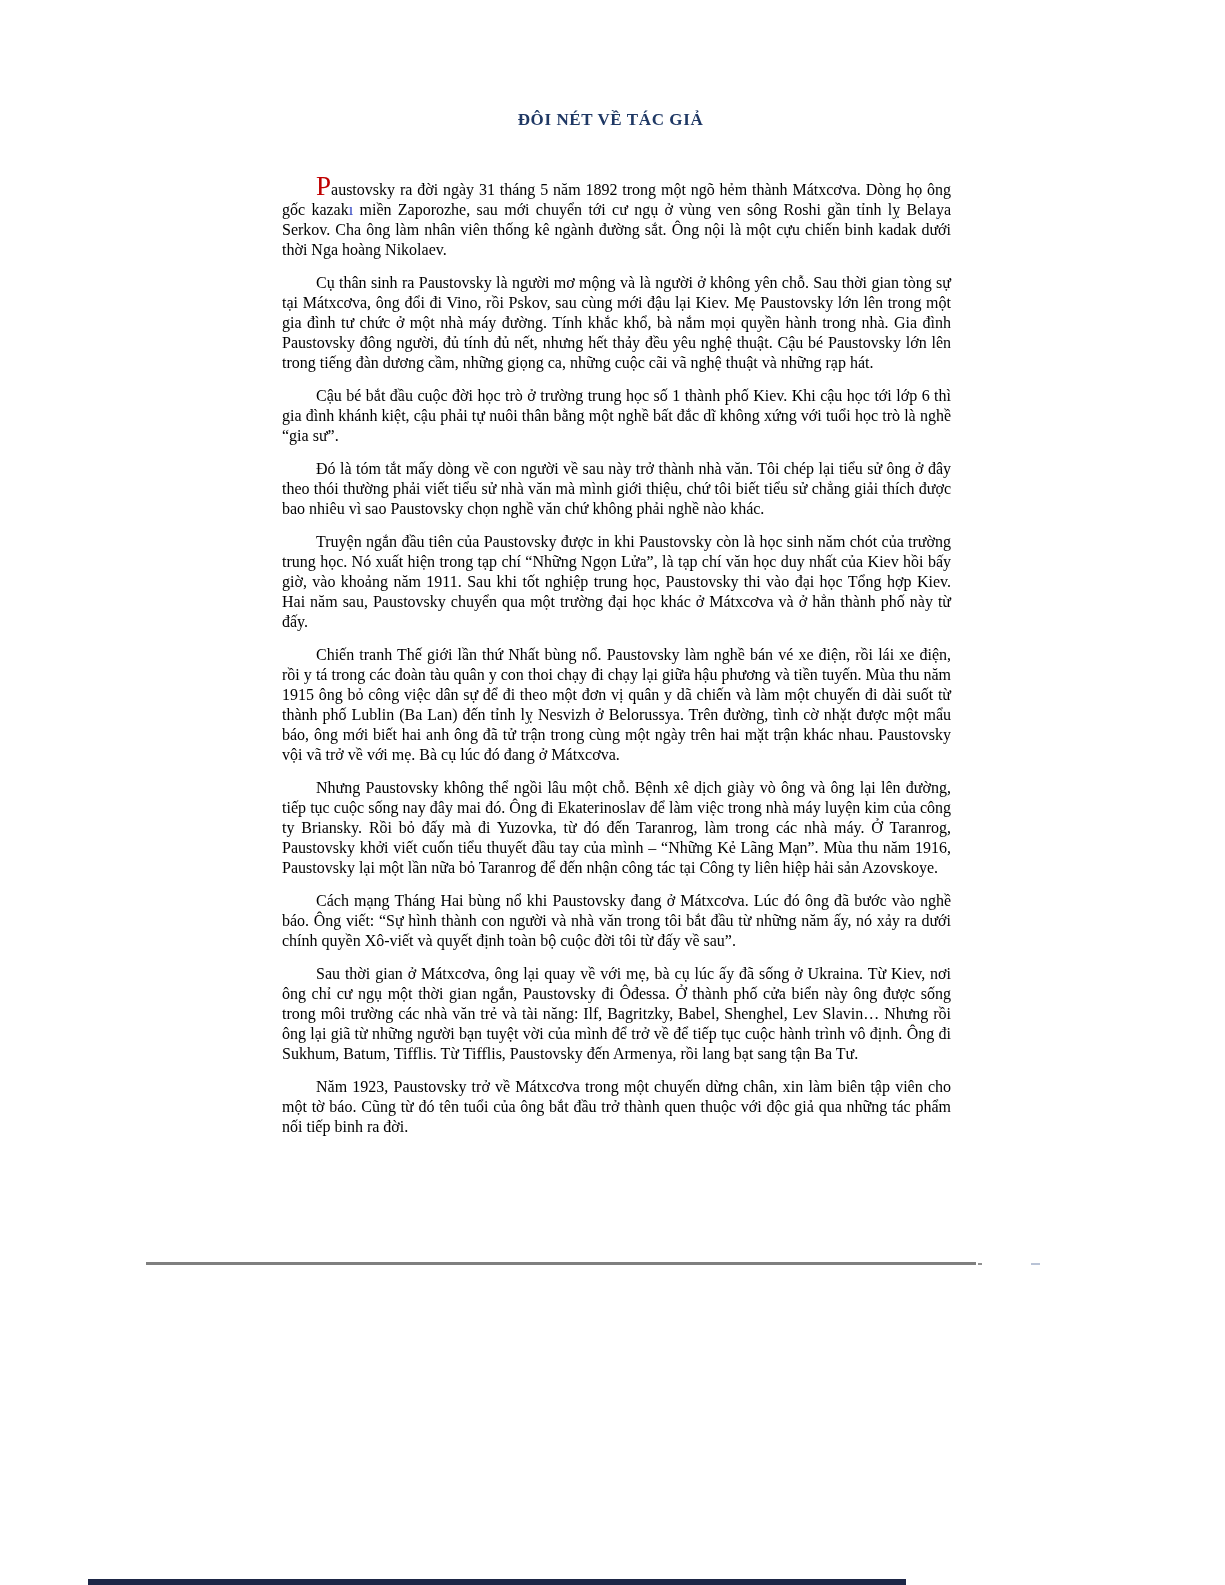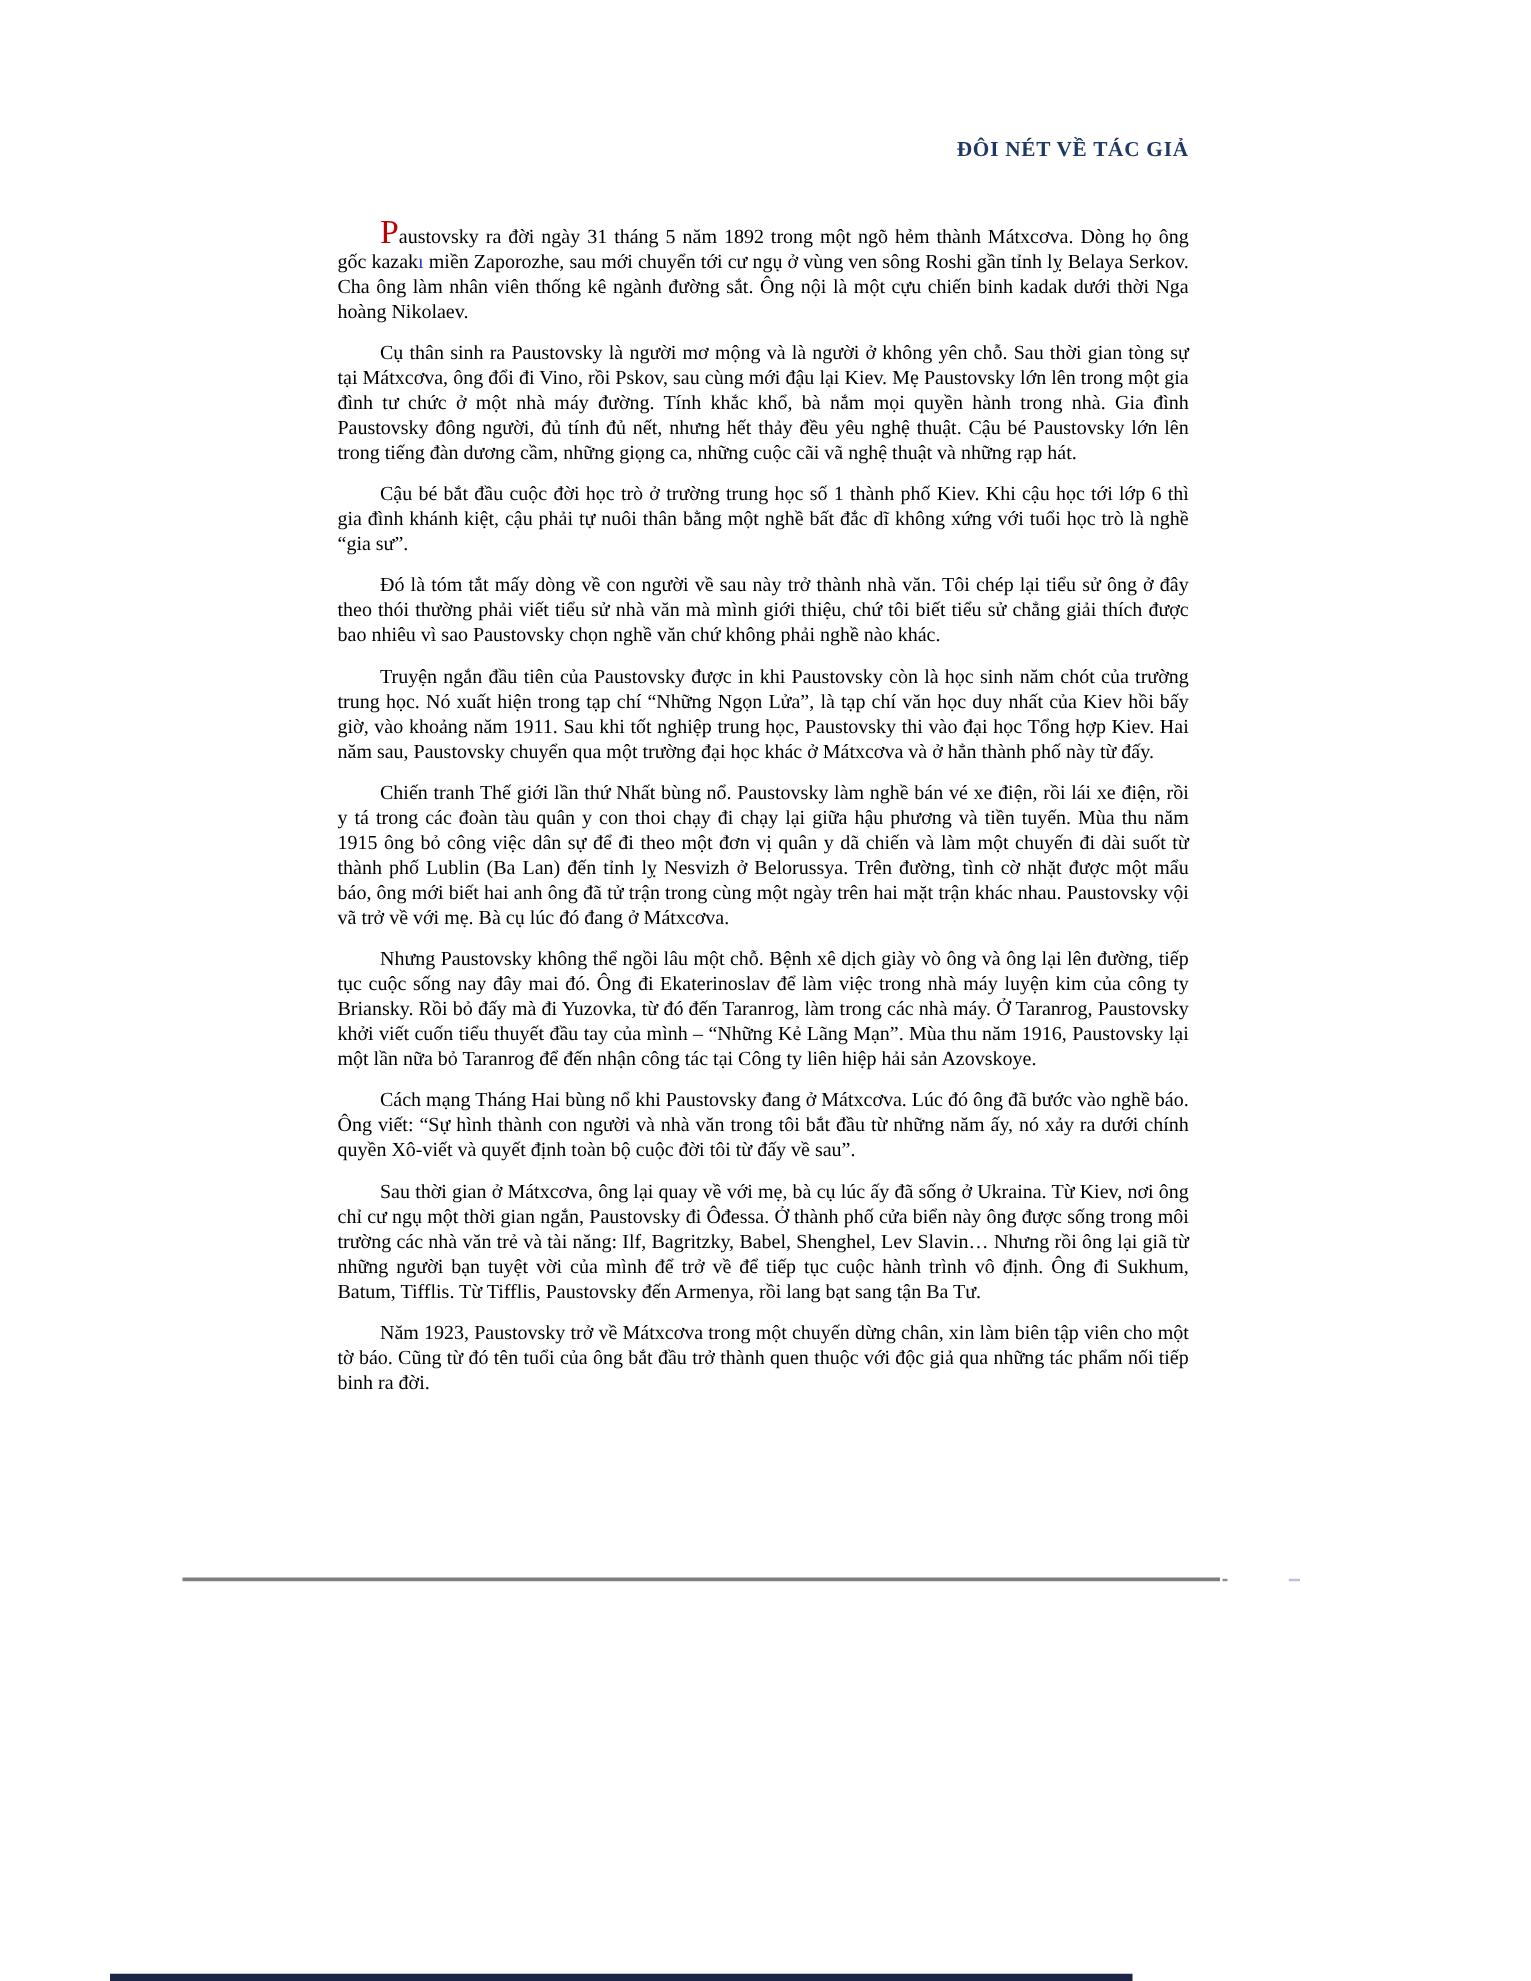--- a/index.html
+++ b/index.html
@@ -13,28 +13,28 @@
     color:var(--body-color,#000);
   }
   .content{
     position:absolute;
     left:270px;
     top:110px;
     width:681px;
   }
   .title{
     margin:0 0 50px 0;
-    text-align:right;
+    text-align:center;
     font-size:17px;
     font-weight:bold;
     letter-spacing:0.6px;
     color:var(--title-color,#1f3864);
   }
   .para{
-    margin:0 0 13px 0;
+    margin:0 0 13px 12px;
     font-size:16px;
     line-height:20px;
     text-align:justify;
     text-indent:34px;
     color:var(--body-color,#000);
     font-family:Liberation Serif, serif;
   }
   .dropcap{
     color:var(--dropcap-color,#c00000);
     font-size:27px;

